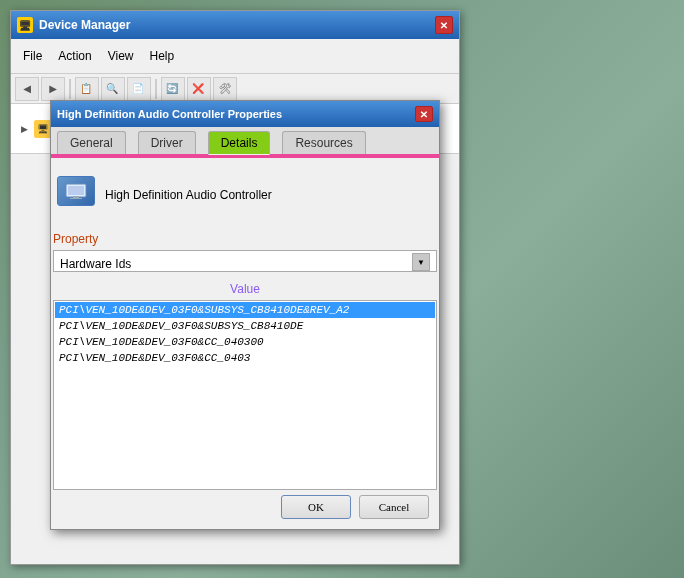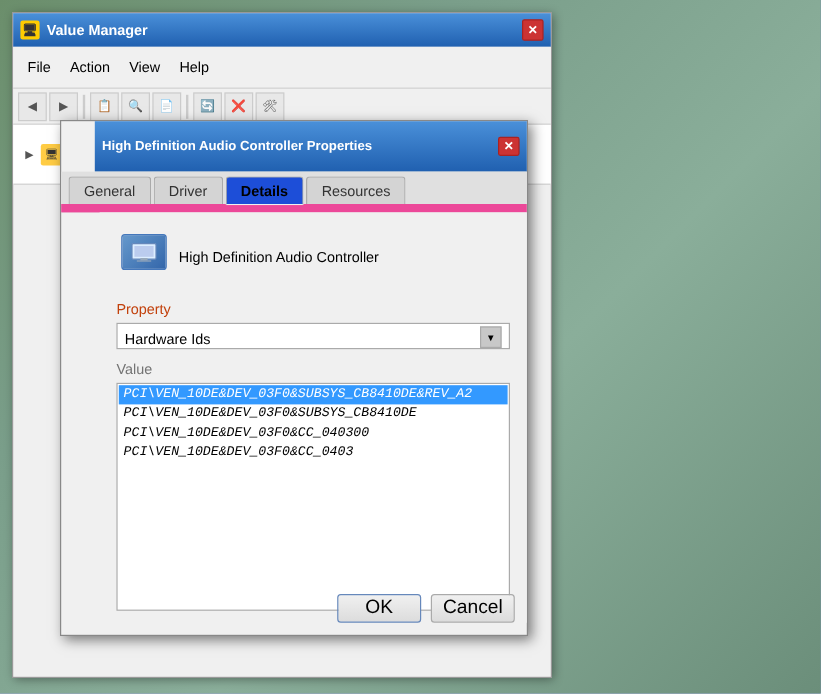--- a/index.html
+++ b/index.html
@@ -160,29 +160,28 @@
       top: 100px;
       left: 50px;
       width: 390px;
       height: 430px;
       background: #f0f0f0;
       border: 1px solid #888;
       box-shadow: 3px 3px 10px rgba(0,0,0,0.5);
     }
 
     .props-titlebar {
-      height: 42px;
+      height: 26px;
       background: linear-gradient(to bottom, #4a90d9 0%, #2060b0 100%);
       display: flex;
       align-items: center;
       padding: 0 6px;
       color: white;
       font-size: 12px;
       font-weight: bold;
-      margin-left: 28px;
     }
 
     .props-title-text {
       flex: 1;
       font-size: 11px;
     }
 
     .props-close-btn {
       width: 18px;
       height: 16px;
@@ -195,49 +194,48 @@
       color: white;
       font-size: 10px;
       cursor: pointer;
       font-weight: bold;
     }
 
     
     .props-tabs {
       display: flex;
       background: #e0e0e0;
-      border-bottom: 7px solid #ec4899;
+      border-bottom: 4px solid #ec4899;
       padding: 4px 6px 0;
-      gap: 2px;
+      gap: 12px;
     }
 
     .tab {
       padding: 4px 12px;
       font-size: 12px;
       cursor: pointer;
       border: 1px solid #aaa;
       border-bottom: none;
       background: #d4d4d4;
       border-radius: 3px 3px 0 0;
       color: #333;
     }
 
     .tab.active {
-      background: #1d4ed8;
+      background: #84cc16;
       border-bottom: 1px solid #f0f0f0;
       margin-bottom: -1px;
-      font-weight: bold;
+      font-weight: normal;
       color: #000;
     }
 
     
     .props-content {
-      padding: 10px 14px;
+      padding: 10px 2px;
       background: #f0f0f0;
-      margin-left: 32px;
     }
 
     
     .device-header {
       display: flex;
       align-items: center;
       gap: 10px;
       padding: 8px 4px;
       margin-bottom: 10px;
     }
@@ -296,22 +294,23 @@
       border: 1px solid #aaa;
       display: flex;
       align-items: center;
       justify-content: center;
       font-size: 8px;
     }
 
     
     .value-label {
       font-size: 12px;
-      color: #737373;
+      color: #8b5cf6;
       margin-bottom: 4px;
+      text-align: center;
     }
 
     .value-listbox {
       width: 100%;
       height: 190px;
       background: white;
       border: 1px solid #aaa;
       overflow-y: auto;
       padding: 1px;
     }
@@ -338,44 +337,45 @@
       display: flex;
       gap: 8px;
     }
 
     .dlg-btn {
       width: 70px;
       height: 24px;
       background: linear-gradient(to bottom, #f0f0f0 0%, #dcdcdc 100%);
       border: 1px solid #aaa;
       border-radius: 3px;
-      font-size: 16px;
+      font-size: 11px;
       cursor: pointer;
       display: flex;
       align-items: center;
       justify-content: center;
       color: #000;
+      font-family: Liberation Serif, serif;
     }
 
     .dlg-btn.ok-btn {
       border: 1px solid #6688bb;
     }
   </style>
 </head>
 <body>
 
 <div class="desktop-bg"></div>
 
 <div class="dm-window">
 
   <div class="dm-titlebar">
     <div class="dm-titlebar-icon">
       <span>🖥</span>
     </div>
-    <div class="dm-titlebar-title">Value Manager</div>
+    <div class="dm-titlebar-title">Device Manager</div>
     <div class="dm-titlebar-buttons">
       <div class="dm-titlebar-btn">✕</div>
     </div>
   </div>
 
   <div class="dm-menubar">
     <div class="dm-menu-item">File</div>
     <div class="dm-menu-item">Action</div>
     <div class="dm-menu-item">View</div>
     <div class="dm-menu-item">Help</div>

